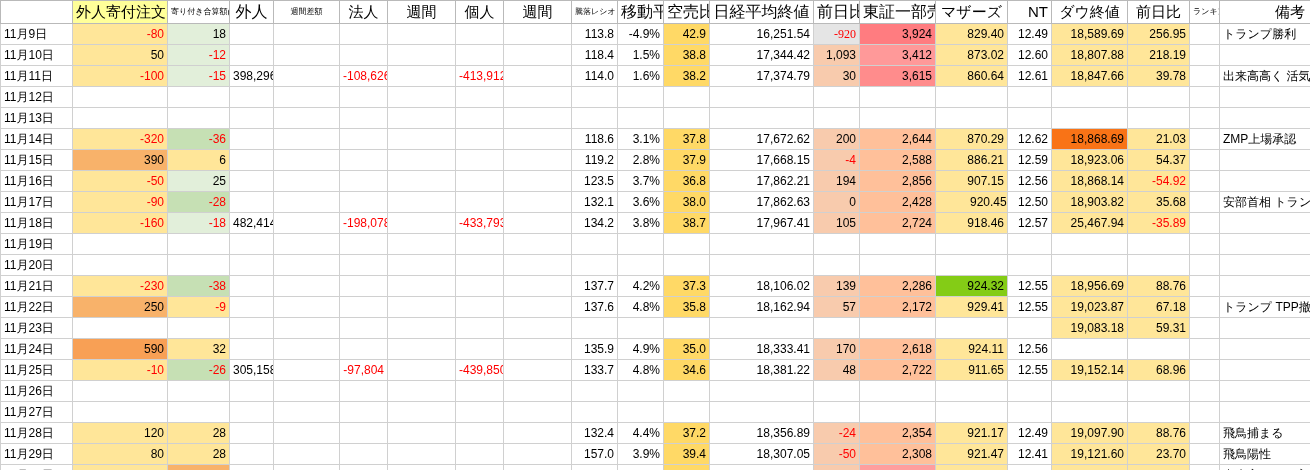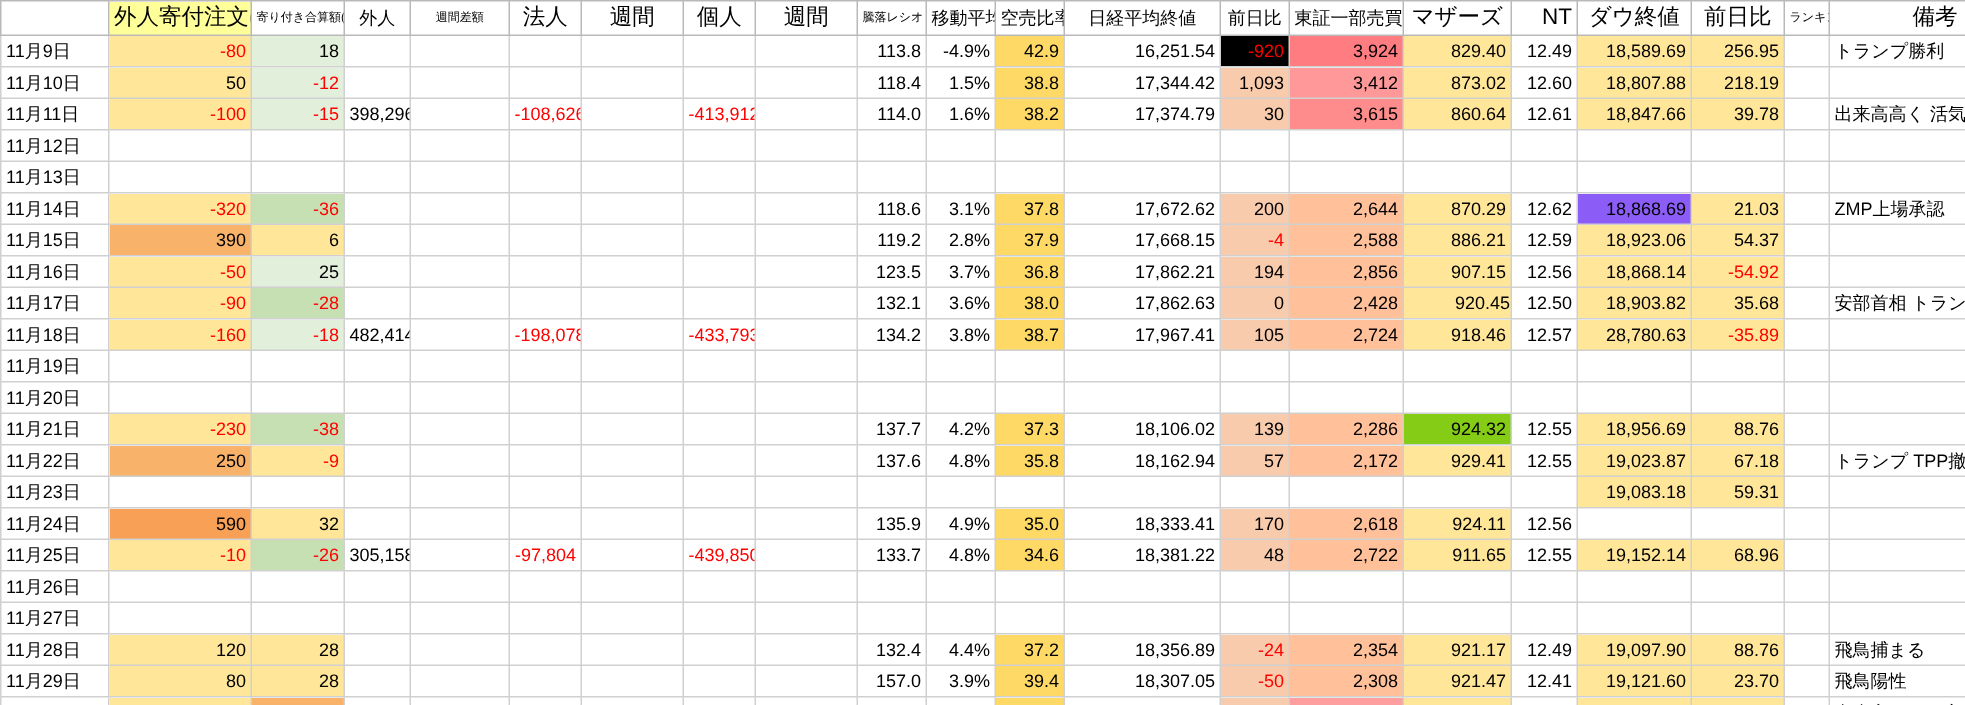--- a/index.html
+++ b/index.html
@@ -33,21 +33,21 @@
   
   tr.hdr td {
     height: 22px;
     line-height: 22px;
     text-align: center;
     border: 1px solid #b9b9b9;
     font-size: 13px;
   }
   tr.hdr td.big { font-size: 15px; }
   tr.hdr td.tiny { font-size: 8px; }
-  tr.hdr td.small { font-size: 12px; }
+  tr.hdr td.small { font-size: 16px; }
 
   .r { text-align: right; }
   .l { text-align: left; }
   .b { font-weight: bold; }
   .neg { color: #ff0000; }
   .blank td { height: 20px; }
 
   
   col.c0  { width: 72px; }
   col.c1  { width: 95px; }
@@ -130,21 +130,21 @@
           <td class="r"></td>
           <td class="r"></td>
           <td class="r"></td>
           <td class="r"></td>
           <td class="r"></td>
           <td class="r"></td>
           <td class="r">113.8</td>
           <td class="r">-4.9%</td>
           <td class="r" style="background: rgb(255, 217, 102);">42.9</td>
           <td class="r b">16,251.54</td>
-          <td class="r neg" style="background: #000000;">-920</td>
+          <td class="r neg" style="background: #e5e5e5; font-family: Liberation Serif, serif;">-920</td>
           <td class="r" style="background: rgb(255, 124, 128);">3,924</td>
           <td class="r" style="background: rgb(255, 230, 153);">829.40</td>
           <td class="r">12.49</td>
           <td class="r b" style="background: rgb(255, 230, 153);">18,589.69</td>
           <td class="r" style="background: rgb(255, 230, 153);">256.95</td>
           <td class="r"></td>
           <td class="l">トランプ勝利</td>
         </tr>
         <tr>
           <td class="l">11月10日</td>
@@ -249,21 +249,21 @@
           <td class="r"></td>
           <td class="r"></td>
           <td class="r">118.6</td>
           <td class="r">3.1%</td>
           <td class="r" style="background: rgb(255, 217, 102);">37.8</td>
           <td class="r b">17,672.62</td>
           <td class="r" style="background: rgb(248, 203, 173);">200</td>
           <td class="r" style="background: rgb(255, 192, 154);">2,644</td>
           <td class="r" style="background: rgb(255, 230, 153);">870.29</td>
           <td class="r">12.62</td>
-          <td class="r b" style="background: #8b5cf6;">18,868.69</td>
+          <td class="r b" style="background: #f97316;">18,868.69</td>
           <td class="r" style="background: rgb(255, 230, 153);">21.03</td>
           <td class="r"></td>
           <td class="l">ZMP上場承認</td>
         </tr>
         <tr>
           <td class="l">11月15日</td>
           <td class="r" style="background: rgb(248, 178, 106);">390</td>
           <td class="r" style="background: rgb(255, 230, 153);">6</td>
           <td class="r"></td>
           <td class="r"></td>
@@ -341,21 +341,21 @@
           <td class="r neg">-433,793</td>
           <td class="r"></td>
           <td class="r">134.2</td>
           <td class="r">3.8%</td>
           <td class="r" style="background: rgb(255, 217, 102);">38.7</td>
           <td class="r b">17,967.41</td>
           <td class="r" style="background: rgb(248, 203, 173);">105</td>
           <td class="r" style="background: rgb(255, 192, 154);">2,724</td>
           <td class="r" style="background: rgb(255, 230, 153);">918.46</td>
           <td class="r">12.57</td>
-          <td class="r b" style="background: rgb(255, 230, 153);">28,780.63</td>
+          <td class="r b" style="background: rgb(255, 230, 153);">25,467.94</td>
           <td class="r neg" style="background: rgb(255, 230, 153);">-35.89</td>
           <td class="r"></td>
           <td class="l"></td>
         </tr>
         <tr class="blank">
           <td class="l">11月19日</td>
           <td class="r"></td>
           <td class="r"></td>
           <td class="r"></td>
           <td class="r"></td>

